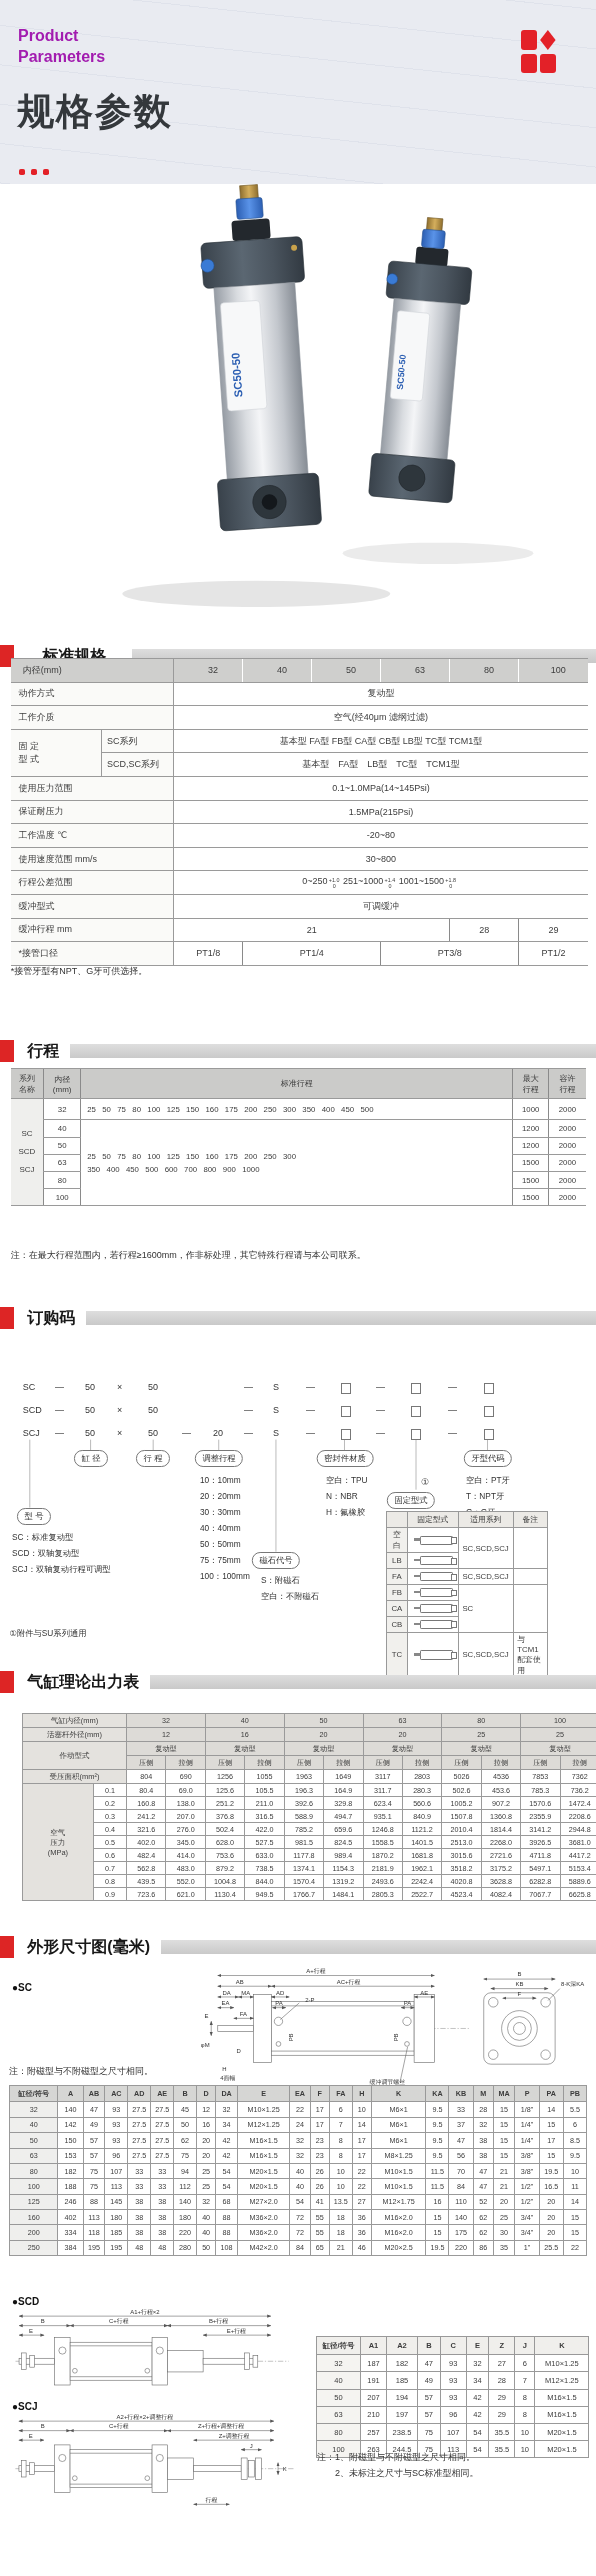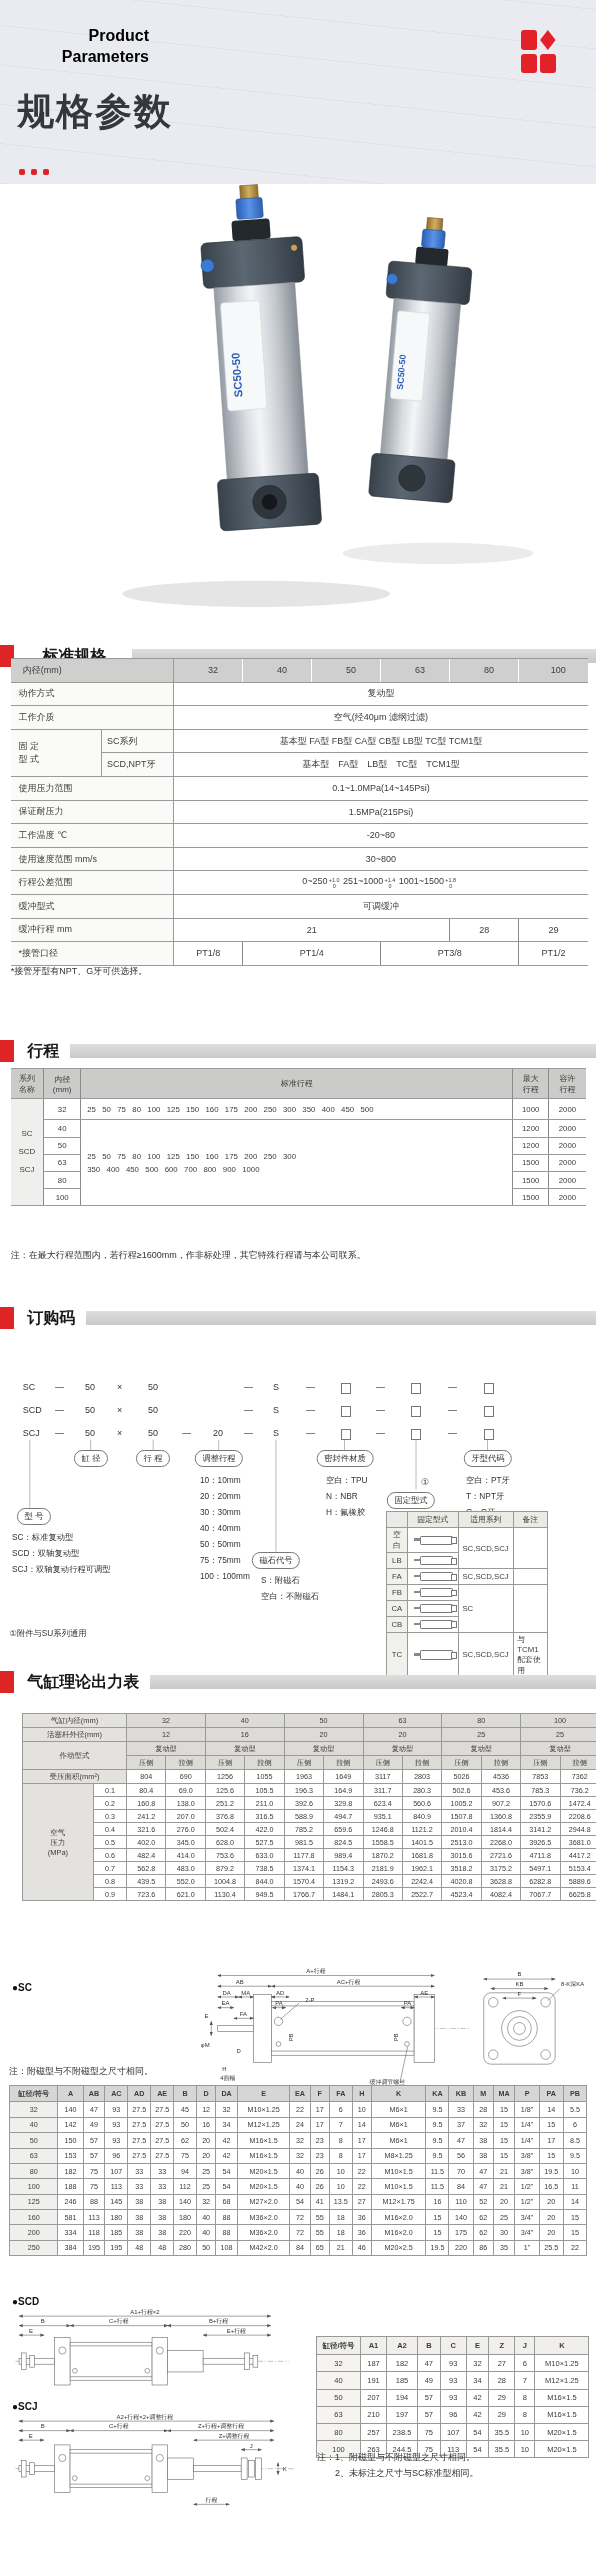--- a/index.html
+++ b/index.html
@@ -7,21 +7,21 @@
        font-family:"Liberation Sans","DejaVu Sans",sans-serif;color:#333;}
   .abs{position:absolute;}
   
   #banner{position:absolute;left:0;top:0;width:596px;height:184px;background:#e9ebf1;overflow:hidden;}
   #banner .grid{position:absolute;inset:-24px;opacity:.55;
     background:
       repeating-linear-gradient(97deg,transparent 0 47px,rgba(150,160,185,.25) 47px 47px),
       repeating-linear-gradient(8deg,transparent 0 38px,rgba(150,160,185,.22) 38px 39px);
     transform:skewY(-2deg);}
   .subtitle{position:absolute;left:18px;top:26px;width:131px;font-size:16px;font-weight:bold;
-    color:#000000;line-height:1.3;text-align:right;}
+    color:#a21caf;line-height:1.3;}
   .bigtitle{position:absolute;left:17.3px;top:87px;font-size:37px;font-weight:bold;color:#34383c;letter-spacing:1.8px;}
   #logo{position:absolute;right:38px;top:30px;width:37px;height:45px;display:grid;
     grid-template-columns:15.5px 15.5px;grid-template-rows:20px 19px;gap:3.6px;}
   #logo .sq{background:#e32128;border-radius:3px;}
   #logo .dia{background:#e32128;clip-path:polygon(50% 0,100% 50%,50% 100%,0 50%);}
   .dots{position:absolute;left:19px;top:169px;display:flex;gap:6px;}
   .dots span{width:6px;height:6px;border-radius:1.8px;background:#e32128;display:inline-block;}
   
   .sec-head{position:absolute;left:0;width:596px;height:24px;display:flex;align-items:center;}
   .rsq{width:14.3px;height:22.7px;background:#dd2525;margin-right:13px;flex:none;}
@@ -199,21 +199,21 @@
         <tr>
           <td colspan="2" class="lab">工作介质</td>
           <td colspan="6">空气(经40μm 滤纲过滤)</td>
         </tr>
         <tr>
           <td rowspan="2" class="lab">固 定<br>型 式</td>
           <td class="lab2">SC系列</td>
           <td colspan="6">基本型 FA型 FB型 CA型 CB型 LB型 TC型 TCM1型</td>
         </tr>
         <tr>
-          <td class="lab2">SCD,NPT牙</td>
+          <td class="lab2">SCD,SC系列</td>
           <td colspan="6">基本型　FA型　LB型　TC型　TCM1型</td>
         </tr>
         <tr>
           <td colspan="2" class="lab">使用压力范围</td>
           <td colspan="6">0.1~1.0MPa(14~145Psi)</td>
         </tr>
         <tr>
           <td colspan="2" class="lab">保证耐压力</td>
           <td colspan="6">1.5MPa(215Psi)</td>
         </tr>
@@ -683,20 +683,25 @@
           <td>4523.4</td>
           <td>4082.4</td>
           <td>7067.7</td>
           <td>6625.8</td>
         </tr>
       </tbody>
   </table>
 </div>
 
 <div class="abs" style="left:0;top:1935px;width:596px;height:641px;">
+  <div class="sec-head" style="top:0;">
+    <div class="rsq"></div>
+    <h2>外形尺寸图(毫米)</h2>
+    <div class="gbar"></div>
+  </div>
   <div class="bullet abs" style="left:12px;top:47px;">●SC</div>
 
   <svg class="abs" style="left:143px;top:31px;" width="453" height="119" viewBox="0 0 760 200">
     <defs>
       <marker id="ar" viewBox="0 0 8 8" refX="7" refY="4" markerWidth="7" markerHeight="7" orient="auto-start-reverse">
         <path d="M0,1 L8,4 L0,7 z" fill="#555"></path>
       </marker>
     </defs>
     <g stroke="#666" stroke-width="1" fill="none">
       <line x1="125" y1="105" x2="548" y2="105" stroke-dasharray="9 3 2 3" stroke="#999"></line>
@@ -981,21 +986,21 @@
           <td>16</td>
           <td>110</td>
           <td>52</td>
           <td>20</td>
           <td>1/2"</td>
           <td>20</td>
           <td>14</td>
         </tr>
         <tr>
           <td class="lab">160</td>
-          <td>581</td>
+          <td>402</td>
           <td>113</td>
           <td>180</td>
           <td>38</td>
           <td>38</td>
           <td>180</td>
           <td>40</td>
           <td>88</td>
           <td>M36×2.0</td>
           <td>72</td>
           <td>55</td>

